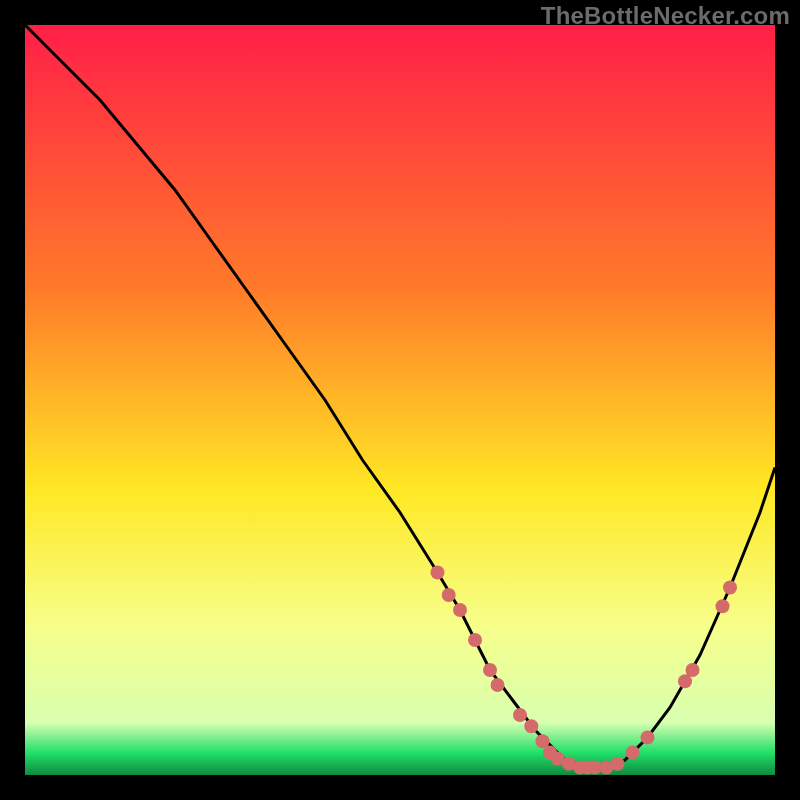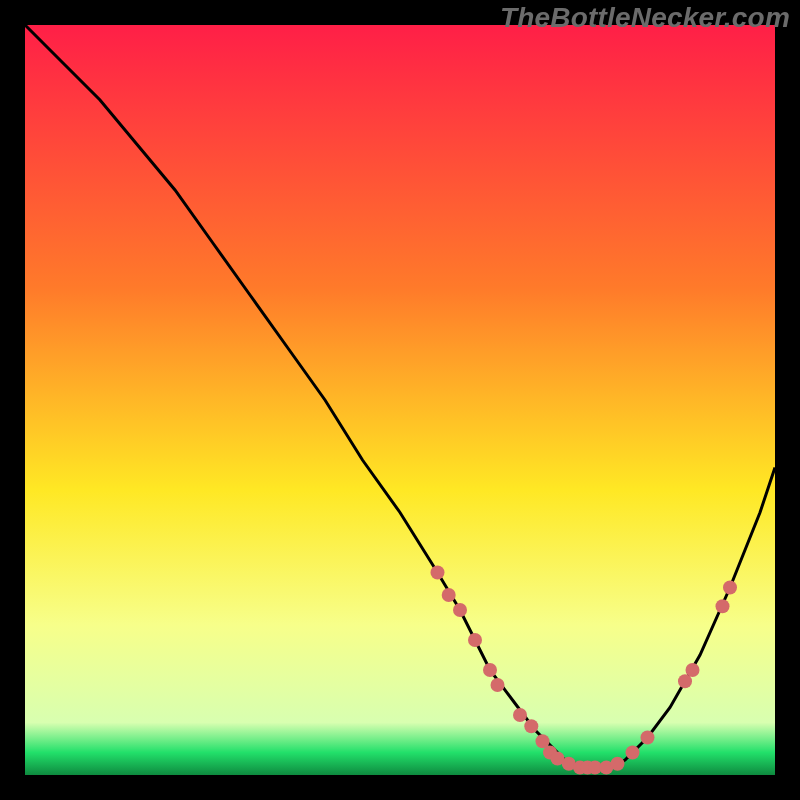--- a/index.html
+++ b/index.html
@@ -9,25 +9,24 @@
     height: 800px;
     background: #000;
     overflow: hidden;
     font-family: Arial, Helvetica, sans-serif;
   }
   .watermark {
     position: absolute;
     top: 2px;
     right: 10px;
     color: #6b6b6b;
-    font-size: 28px;
+    font-size: 24px;
     font-weight: 600;
     z-index: 5;
     letter-spacing: 0.2px;
-    font-style: italic;
   }
   .plot {
     position: absolute;
     left: 25px;
     top: 25px;
     width: 750px;
     height: 750px;
   }
   .plot svg {
     display: block;

